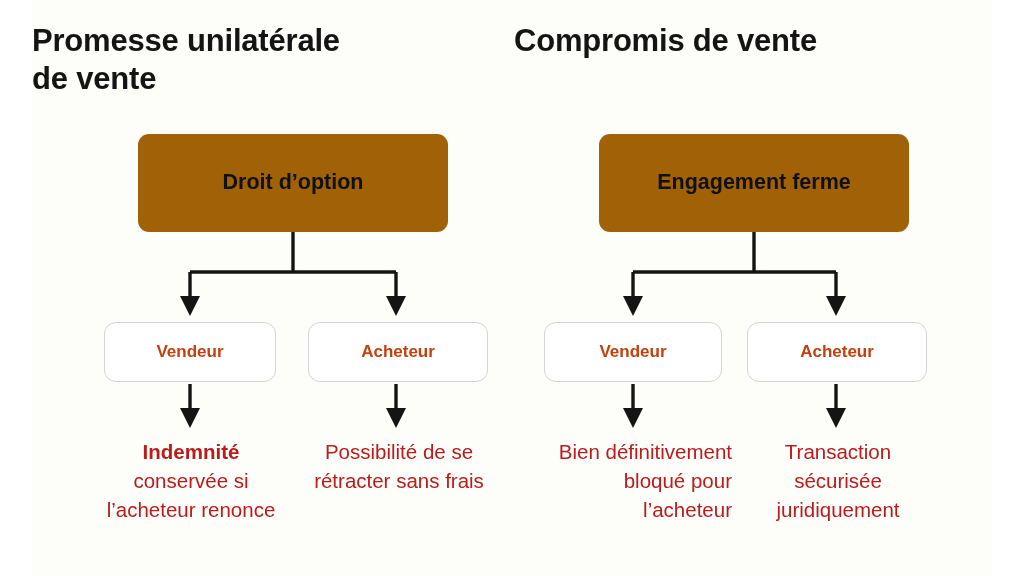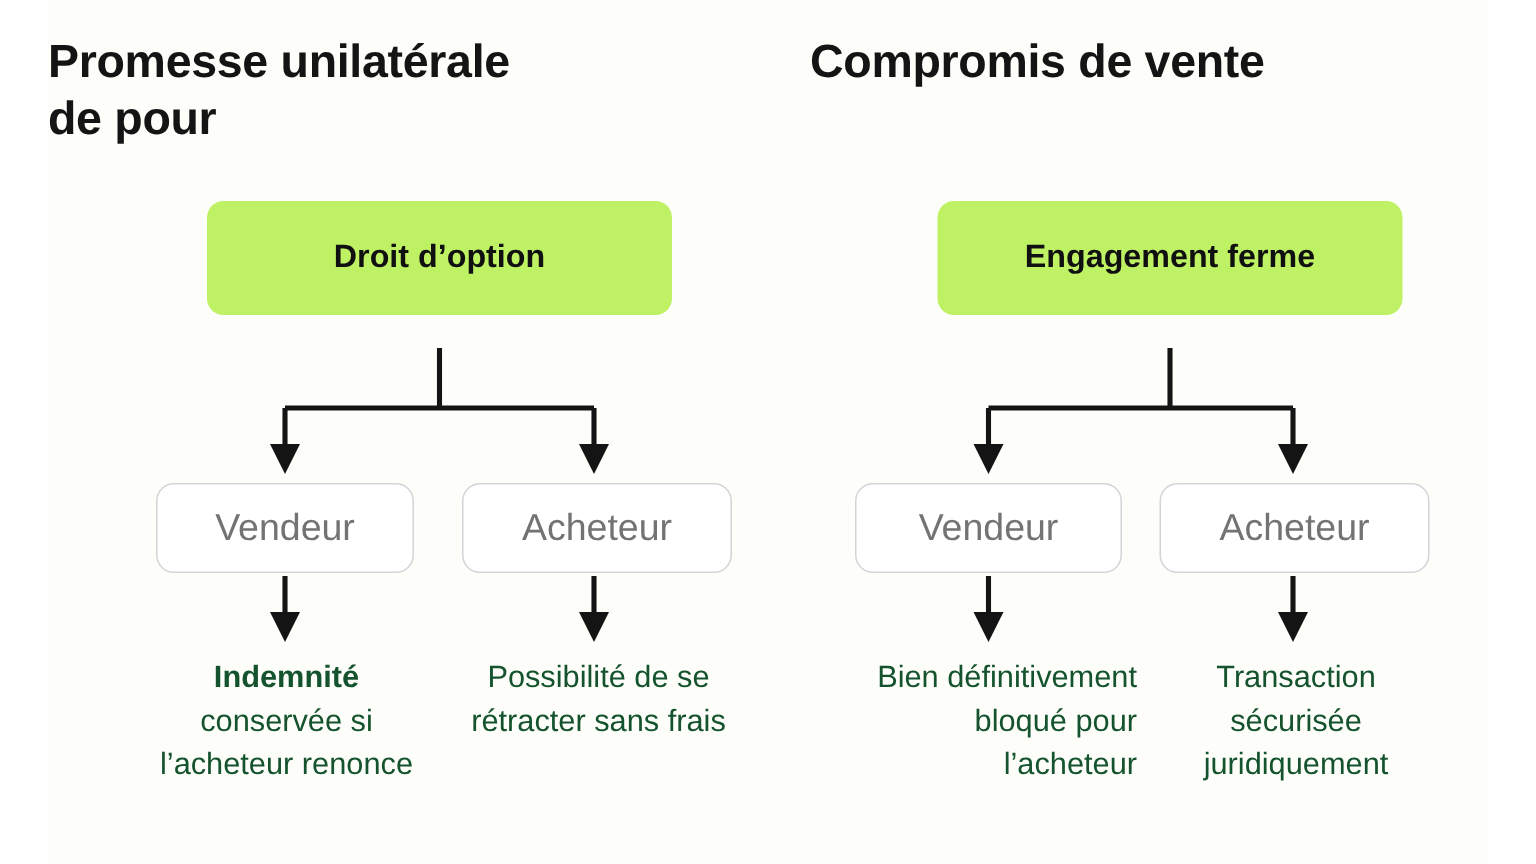--- a/index.html
+++ b/index.html
@@ -29,40 +29,40 @@
     height: 576px;
     background: #fdfdfa;
   }
   .col {
     position: absolute;
     top: 0;
     width: 480px;
     height: 576px;
   }
   #col-left  { left: 0px; }
-  #col-right { left: 508px; }
+  #col-right { left: 482px; }
 
   .col-title {
     position: absolute;
     left: 0;
     top: 22px;
     width: 480px;
     text-align: left;
     font-size: 31px;
     font-weight: bold;
     line-height: 1.22;
     color: #141414;
     letter-spacing: -0.2px;
   }
 
   .blue-box {
     position: absolute;
     top: 134px;
-    height: 76px;
-    background: #bef264;
+    height: 98px;
+    background: #a16207;
     border-radius: 11px;
     display: flex;
     align-items: center;
     justify-content: center;
     text-align: center;
     font-size: 21.5px;
     font-weight: bold;
     line-height: 1.3;
     color: #101010;
     box-sizing: border-box;
@@ -74,37 +74,37 @@
   .wbox {
     position: absolute;
     top: 322px;
     height: 60px;
     background: #ffffff;
     border: 1.6px solid #d2d4d6;
     border-radius: 12px;
     display: flex;
     align-items: center;
     justify-content: center;
-    font-size: 25px;
-    font-weight: normal;
-    color: #737373;
+    font-size: 17px;
+    font-weight: bold;
+    color: #c2410c;
     box-sizing: border-box;
   }
   #wbox-l1 { left: 72px;  width: 172px; }
   #wbox-l2 { left: 276px; width: 180px; }
   #wbox-r1 { left: 30px;  width: 178px; }
   #wbox-r2 { left: 233px; width: 180px; }
 
   .leaf {
     position: absolute;
     top: 437px;
     text-align: center;
     font-size: 20.5px;
     line-height: 1.42;
-    color: #14532d;
+    color: #b91c1c;
   }
   .leaf b { font-weight: bold; }
   #leaf-l1 { left: 68px;  width: 182px; }
   #leaf-l2 { left: 272px; width: 190px; }
   #leaf-r1 { left: 22px;  width: 196px; text-align: right; }
   #leaf-r2 { left: 228px; width: 192px; }
 
   svg.connectors {
     position: absolute;
     left: 0;
@@ -136,21 +136,21 @@
         <path class="wire" d="M 364 272 L 364 300"></path>
         <polygon class="head" points="364,316 354,296 374,296"></polygon>
         <path class="wire" d="M 158 384 L 158 412"></path>
         <polygon class="head" points="158,428 148,408 168,408"></polygon>
         <path class="wire" d="M 364 384 L 364 412"></path>
         <polygon class="head" points="364,428 354,408 374,408"></polygon>
       </svg>
 
       <div class="col-title">
         <div>Promesse unilatérale</div>
-        <div>de pour</div>
+        <div>de vente</div>
       </div>
 
       <div class="blue-box" id="blue-left">
         <div>
           <div>Droit d’option</div>
         </div>
       </div>
 
       <div class="wbox" id="wbox-l1">
         <span>Vendeur</span>

